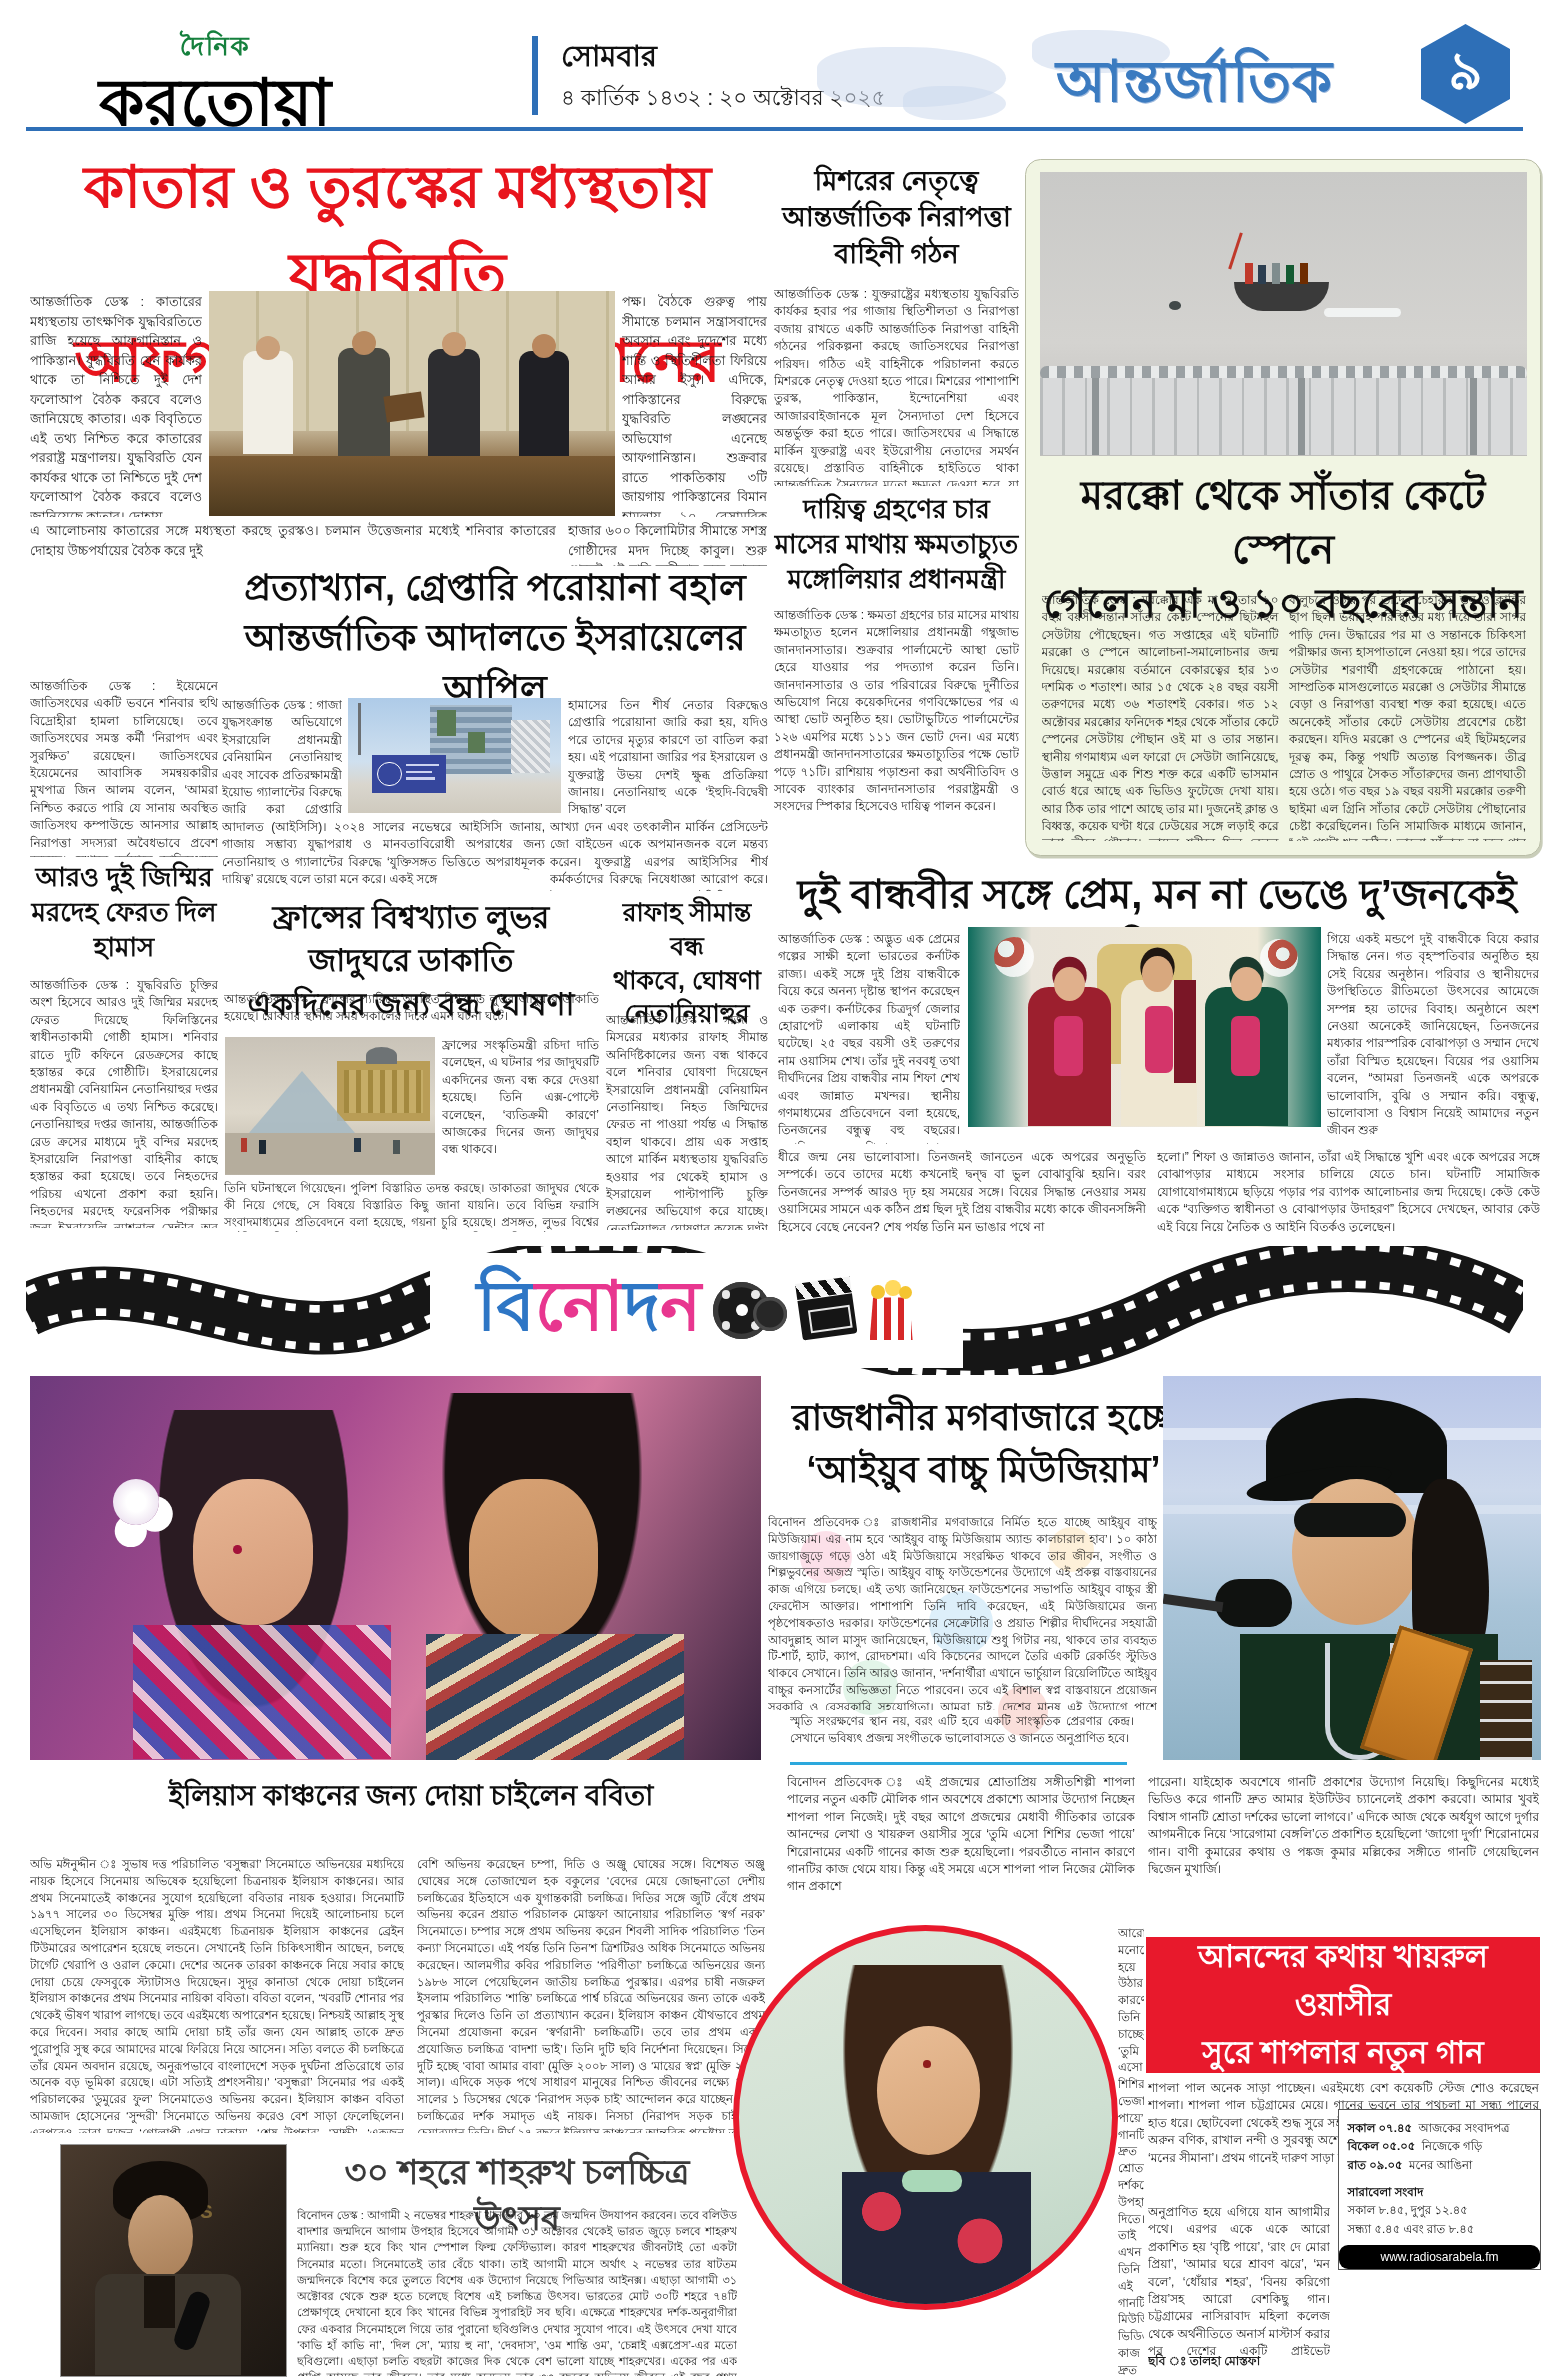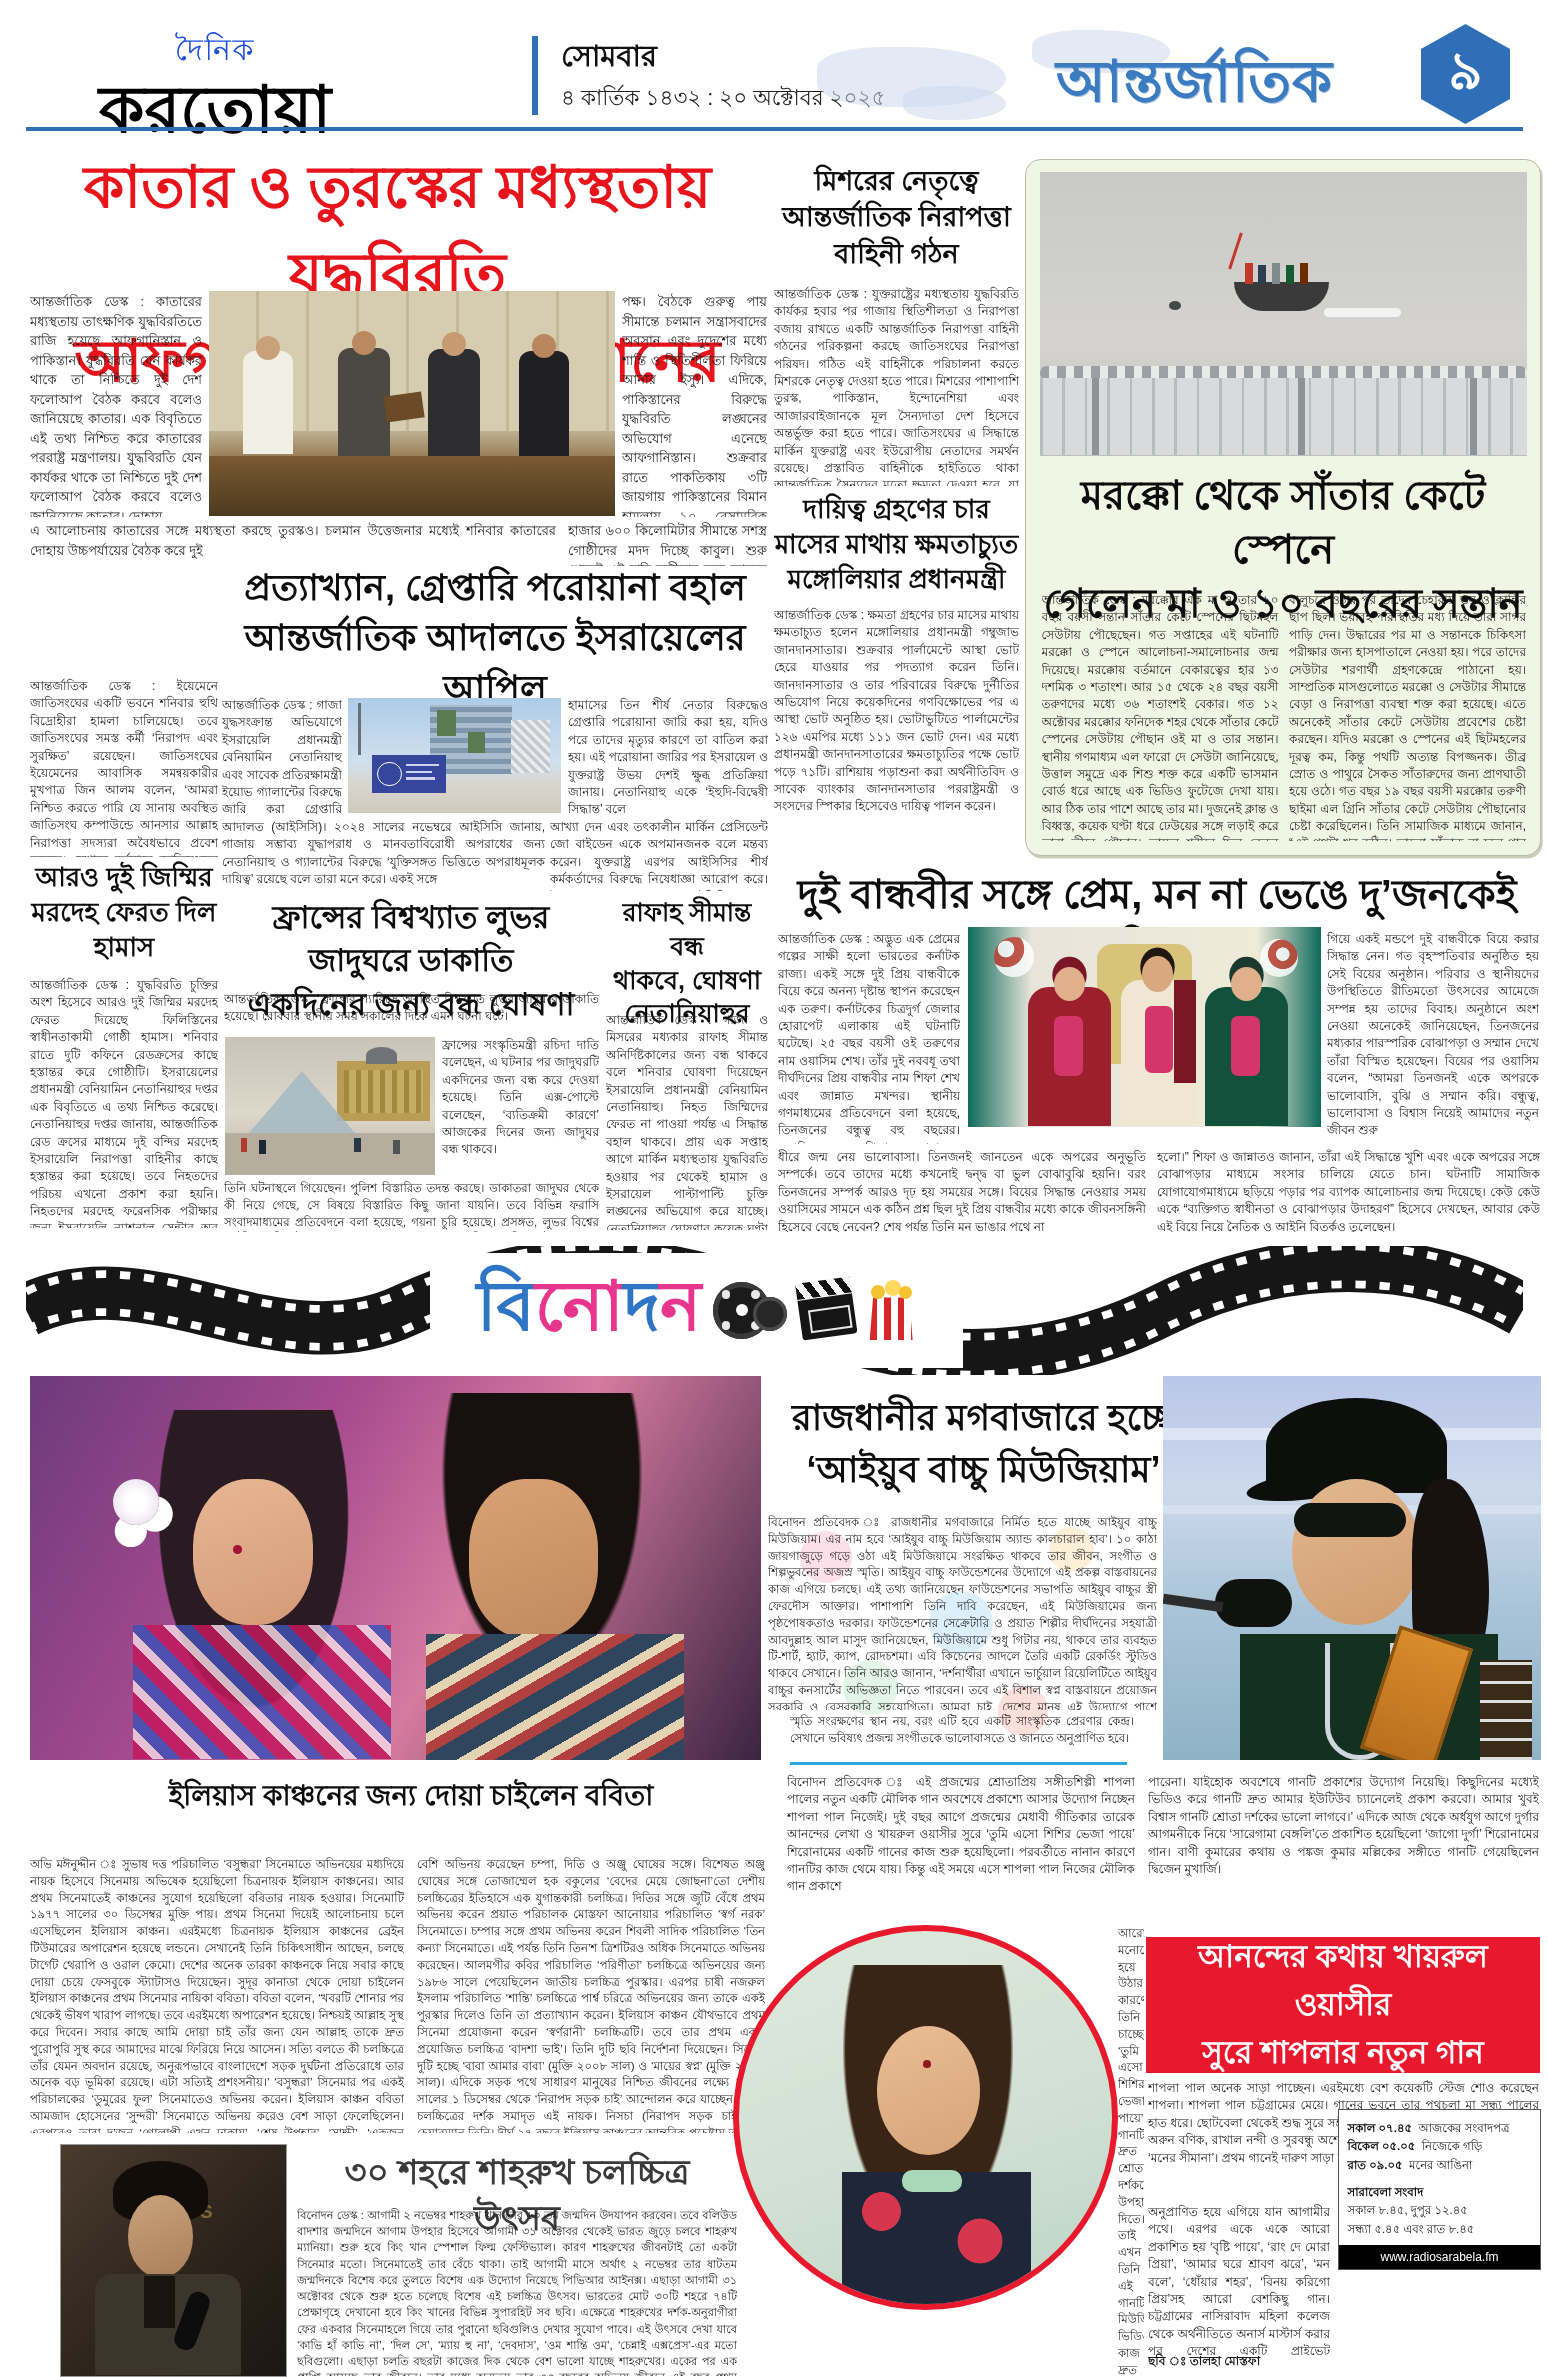--- a/index.html
+++ b/index.html
@@ -6,42 +6,42 @@
   #page{position:relative;width:1548px;height:2377px;background:#ffffff;margin:0 auto;overflow:hidden;color:#1a1a1a;}
   .abs{position:absolute;}
   .body-text{font-size:13px;line-height:1.5;text-align:justify;color:#1c1c1c;overflow:hidden;}
   .body-sm{font-size:12px;line-height:1.45;text-align:justify;color:#1c1c1c;overflow:hidden;}
   .hl{font-weight:bold;color:#0d0d0d;text-align:center;line-height:1.35;}
   .hl-red{font-weight:bold;color:#e8141c;text-align:center;line-height:1.5;}
   .col-hl{font-weight:bold;color:#0d0d0d;text-align:center;font-size:26px;line-height:1.35;}
   .photo{overflow:hidden;position:absolute;}
   .rule-blue{background:#2e6fb7;}
   
-  .paper-top{font-size:30px;font-weight:400;letter-spacing:1.7px;color:#1d4ed8;}
+  .paper-top{font-size:26px;font-weight:700;letter-spacing:1.7px;color:#15803d;}
   .paper-name{font-size:65px;font-weight:900;color:#000;line-height:1.0;}
   .weekday{font-size:29px;font-weight:bold;color:#111;}
   .dateline{font-size:21.5px;color:#222;}
   .section-title{font-size:57px;font-weight:900;color:#3b7bc0;letter-spacing:0.9px;text-shadow:0.9px 0.9px 0 #9db9dd;}
   .badge{width:89px;height:100px;background:#2e6fb7;clip-path:polygon(50% 0,100% 25%,100% 75%,50% 100%,0 75%,0 25%);display:flex;align-items:center;justify-content:center;}
   .badge span{color:#fff;font-size:53px;font-weight:900;}
   .map-blob{position:absolute;background:#ccd8ec;border-radius:40% 60% 55% 45%;opacity:.55;}
   
   .green-box{background:#f1f5e3;border:0.9px solid #b9bda6;border-radius:15.5px;box-shadow:1.7px 2.6px 0 #c9cdb9;}
   
   .red-box{background:#e8192c;display:flex;flex-direction:column;align-items:center;justify-content:center;}
   .red-box div{color:#fff;font-weight:bold;font-size:31px;line-height:1.55;text-align:center;}
   
   .ent-title span{font-size:69px;font-weight:900;}
   .c-blue{color:#2e76c5;} .c-pink{color:#e8368f;}
   
   .head{border-radius:50%;}
   .credit{font-weight:bold;}
   .radio-box{border:1.7px solid #555;background:#fff;}
   .radio-row{font-size:11.6px;line-height:1.6;color:#111;}
-  .radio-bar{background:#000;color:#fff;font-size:12px;text-align:center;line-height:24px;}
+  .radio-bar{background:#000;color:#fff;font-size:12px;text-align:center;line-height:24px;border-radius:9px;}
   .blue-underline{background:#2ca8dd;height:3.4px;}
   .confetti{position:absolute;border-radius:50%;opacity:.4;}
 </style>
 </head>
 <body>
 
 <div id="page">
 
   <div class="abs" style="left:99px;top:26px;">
     <div class="paper-top" style="text-align:center;">দৈনিক</div>

